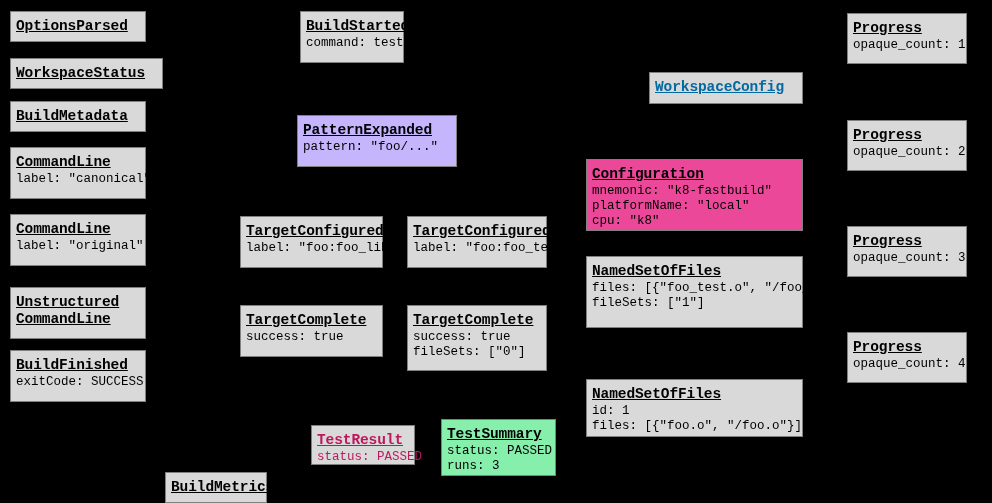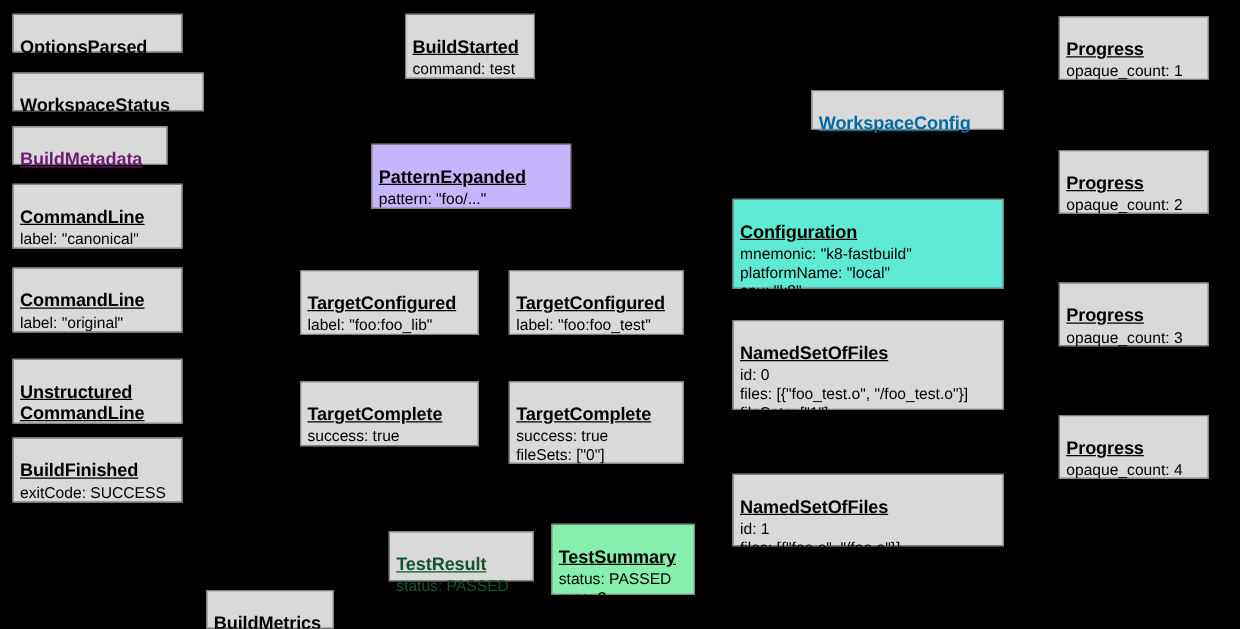--- a/index.html
+++ b/index.html
@@ -15,23 +15,24 @@
     width: 992px;
     height: 503px;
     background: #000000;
     overflow: hidden;
   }
   .node {
     position: absolute;
     background: #d9d9d9;
     border: 1px solid #808080;
     box-sizing: border-box;
-    padding: 18px 5px 4px 5px;
+    padding: 6px 5px 4px 5px;
     color: #000000;
     line-height: 1.18;
+    font-family: Liberation Mono, monospace;
   }
   .node-title {
     display: block;
     font-weight: bold;
     font-size: 14.5px;
     text-decoration: underline;
     white-space: pre-line;
     letter-spacing: -0.1px;
   }
   .node-fields {
@@ -49,21 +50,21 @@
 </head>
 <body>
 
 <div id="canvas" style="background: rgb(0, 0, 0);">
     <div class="node" style="left: 10px; top: 11px; width: 136px; height: 31px; background: rgb(217, 217, 217); border-color: rgb(128, 128, 128); color: rgb(0, 0, 0);">
       <span class="node-title">OptionsParsed</span>
     </div>
     <div class="node" style="left: 10px; top: 58px; width: 153px; height: 31px; background: rgb(217, 217, 217); border-color: rgb(128, 128, 128); color: rgb(0, 0, 0);">
       <span class="node-title">WorkspaceStatus</span>
     </div>
-    <div class="node" style="left: 10px; top: 101px; width: 124px; height: 31px; background: rgb(217, 217, 217); border-color: rgb(128, 128, 128); color: #701a75;">
+    <div class="node" style="left: 10px; top: 101px; width: 136px; height: 31px; background: rgb(217, 217, 217); border-color: rgb(128, 128, 128); color: #000000;">
       <span class="node-title">BuildMetadata</span>
     </div>
     <div class="node" style="left: 10px; top: 147px; width: 136px; height: 52px; background: rgb(217, 217, 217); border-color: rgb(128, 128, 128); color: rgb(0, 0, 0);">
       <span class="node-title">CommandLine</span>
       <span class="node-fields">
         <span class="node-field">label: "canonical"</span>
       </span>
     </div>
     <div class="node" style="left: 10px; top: 214px; width: 136px; height: 52px; background: rgb(217, 217, 217); border-color: rgb(128, 128, 128); color: rgb(0, 0, 0);">
       <span class="node-title">CommandLine</span>
@@ -77,21 +78,21 @@
     </div>
     <div class="node" style="left: 10px; top: 350px; width: 136px; height: 52px; background: rgb(217, 217, 217); border-color: rgb(128, 128, 128); color: rgb(0, 0, 0);">
       <span class="node-title">BuildFinished</span>
       <span class="node-fields">
         <span class="node-field">exitCode: SUCCESS</span>
       </span>
     </div>
     <div class="node" style="left: 165px; top: 446px; width: 102px; height: 31px; background: rgb(217, 217, 217); border-color: rgb(128, 128, 128); color: rgb(0, 0, 0); margin-top: 26px;">
       <span class="node-title">BuildMetrics</span>
     </div>
-    <div class="node" style="left: 300px; top: 11px; width: 104px; height: 52px; background: rgb(217, 217, 217); border-color: rgb(128, 128, 128); color: rgb(0, 0, 0); margin-left: 24px;">
+    <div class="node" style="left: 300px; top: 11px; width: 104px; height: 52px; background: rgb(217, 217, 217); border-color: rgb(128, 128, 128); color: rgb(0, 0, 0);">
       <span class="node-title">BuildStarted</span>
       <span class="node-fields">
         <span class="node-field">command: test</span>
       </span>
     </div>
     <div class="node" style="left: 297px; top: 115px; width: 160px; height: 52px; background: #c4b5fd; border-color: rgb(128, 128, 128); color: rgb(0, 0, 0);">
       <span class="node-title">PatternExpanded</span>
       <span class="node-fields">
         <span class="node-field">pattern: "foo/..."</span>
       </span>
@@ -114,48 +115,47 @@
         <span class="node-field">success: true</span>
       </span>
     </div>
     <div class="node" style="left: 407px; top: 305px; width: 140px; height: 66px; background: rgb(217, 217, 217); border-color: rgb(128, 128, 128); color: rgb(0, 0, 0);">
       <span class="node-title">TargetComplete</span>
       <span class="node-fields">
         <span class="node-field">success: true</span>
         <span class="node-field">fileSets: ["0"]</span>
       </span>
     </div>
-    <div class="node" style="left: 311px; top: 425px; width: 116px; height: 40px; background: rgb(217, 217, 217); border-color: rgb(128, 128, 128); color: #14532d;">
+    <div class="node" style="left: 311px; top: 425px; width: 104px; height: 40px; background: rgb(217, 217, 217); border-color: rgb(128, 128, 128); color: #be185d;">
       <span class="node-title">TestResult</span>
       <span class="node-fields">
         <span class="node-field">status: PASSED</span>
       </span>
     </div>
     <div class="node" style="left: 441px; top: 419px; width: 115px; height: 57px; background: #86efac; border-color: rgb(128, 128, 128); color: rgb(0, 0, 0);">
       <span class="node-title">TestSummary</span>
       <span class="node-fields">
         <span class="node-field">status: PASSED</span>
         <span class="node-field">runs: 3</span>
       </span>
     </div>
     <div class="node" style="left: 649px; top: 72px; width: 154px; height: 32px; background: rgb(217, 217, 217); border-color: rgb(128, 128, 128); color: #0369a1;">
       <span class="node-title">WorkspaceConfig</span>
     </div>
-    <div class="node" style="left: 586px; top: 159px; width: 217px; height: 72px; background: #5eead4; border-color: rgb(128, 128, 128); color: rgb(0, 0, 0);">
+    <div class="node" style="left: 586px; top: 159px; width: 217px; height: 72px; background: #ec4899; border-color: rgb(128, 128, 128); color: rgb(0, 0, 0);">
       <span class="node-title">Configuration</span>
       <span class="node-fields">
         <span class="node-field">mnemonic: "k8-fastbuild"</span>
         <span class="node-field">platformName: "local"</span>
         <span class="node-field">cpu: "k8"</span>
       </span>
     </div>
     <div class="node" style="left: 586px; top: 256px; width: 217px; height: 72px; background: rgb(217, 217, 217); border-color: rgb(128, 128, 128); color: rgb(0, 0, 0);">
       <span class="node-title">NamedSetOfFiles</span>
       <span class="node-fields">
-        <span class="node-field">id: 0</span>
         <span class="node-field">files: [{"foo_test.o", "/foo_test.o"}]</span>
         <span class="node-field">fileSets: ["1"]</span>
       </span>
     </div>
     <div class="node" style="left: 586px; top: 379px; width: 217px; height: 58px; background: rgb(217, 217, 217); border-color: rgb(128, 128, 128); color: rgb(0, 0, 0);">
       <span class="node-title">NamedSetOfFiles</span>
       <span class="node-fields">
         <span class="node-field">id: 1</span>
         <span class="node-field">files: [{"foo.o", "/foo.o"}]</span>
       </span>

